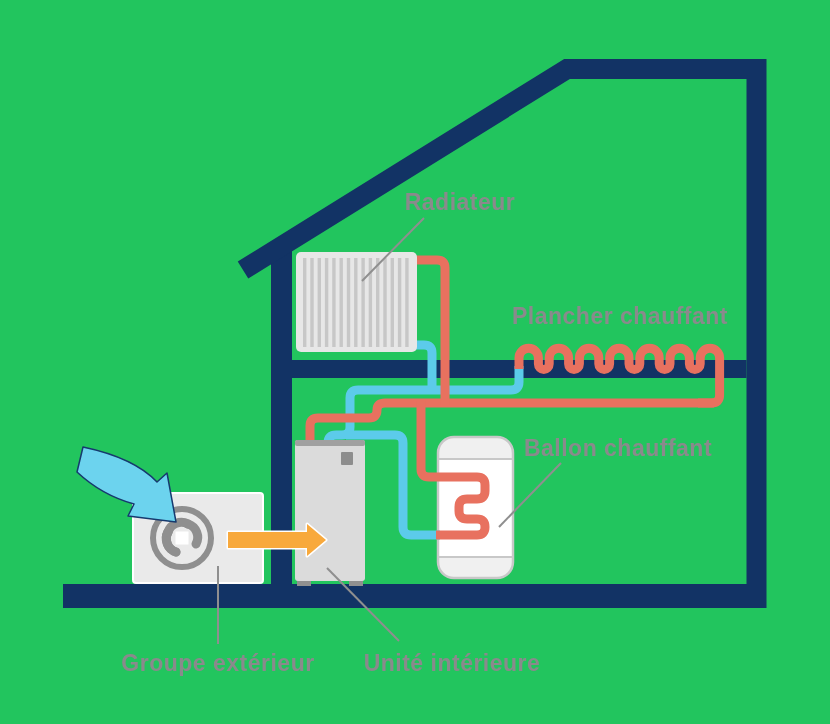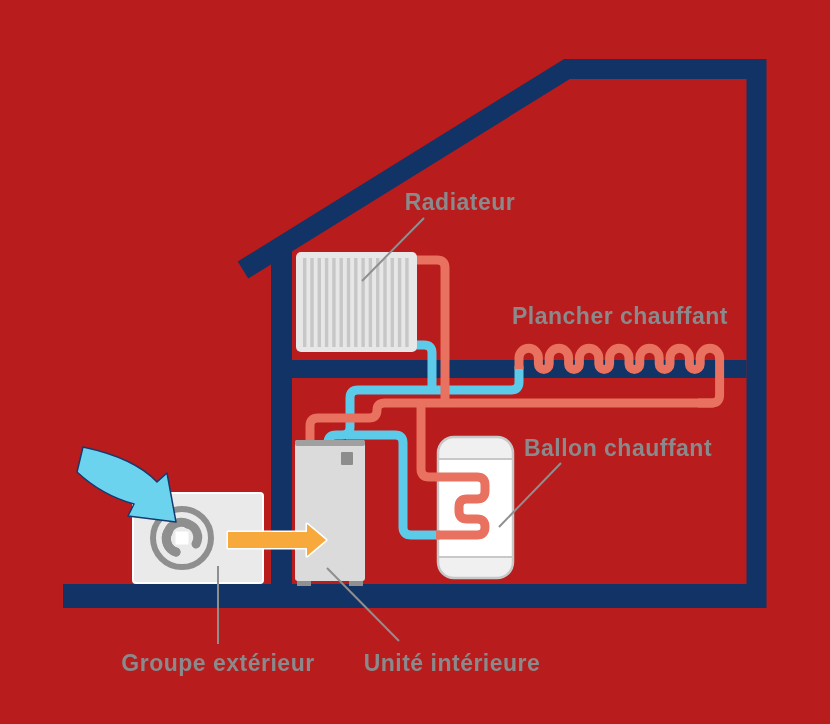--- a/index.html
+++ b/index.html
@@ -1,16 +1,16 @@
 <!DOCTYPE html>
 <html><head>
 <meta charset="utf-8">
 <style>
   html,body{margin:0;padding:0;background:#ffffff;}
-  .canvas{position:relative;width:830px;height:724px;background:#b91c1c;overflow:hidden;
+  .canvas{position:relative;width:830px;height:724px;background:#22c55e;overflow:hidden;
           font-family:"Liberation Sans", sans-serif;}
   svg{display:block;}
   .diagram-label{font-family:"Liberation Sans", sans-serif;font-weight:bold;font-size:23px;
                  letter-spacing:0.5px;fill:#8a8a8c;}
   .pointer{stroke:#8f8f8f;stroke-width:2;fill:none;}
   .tank-line{stroke:#c8c8c8;stroke-width:2;fill:none;}
 </style>
 </head>
 <body>
 

